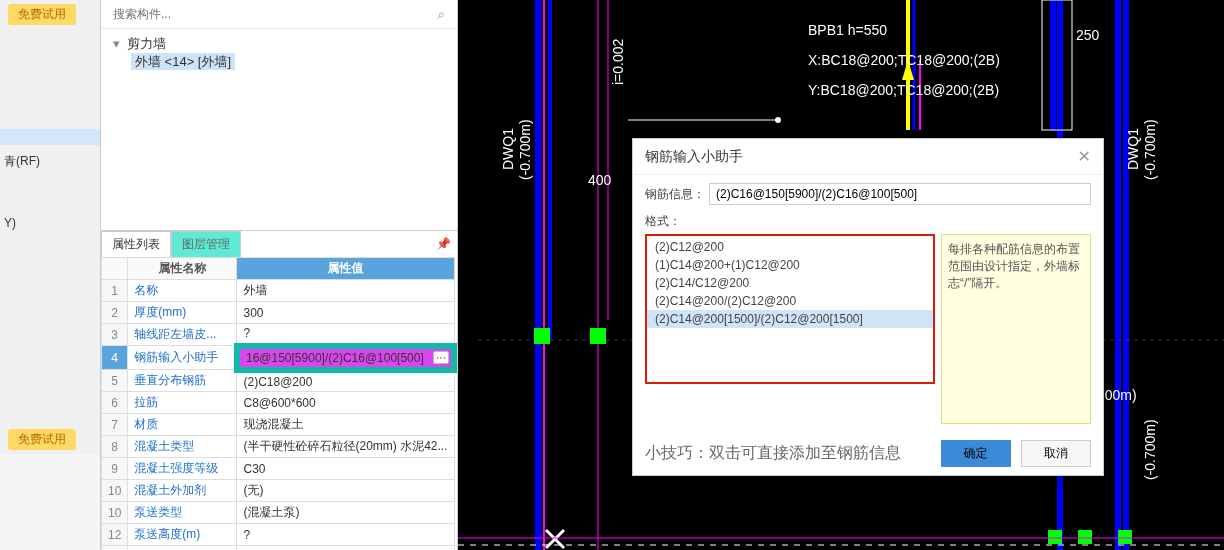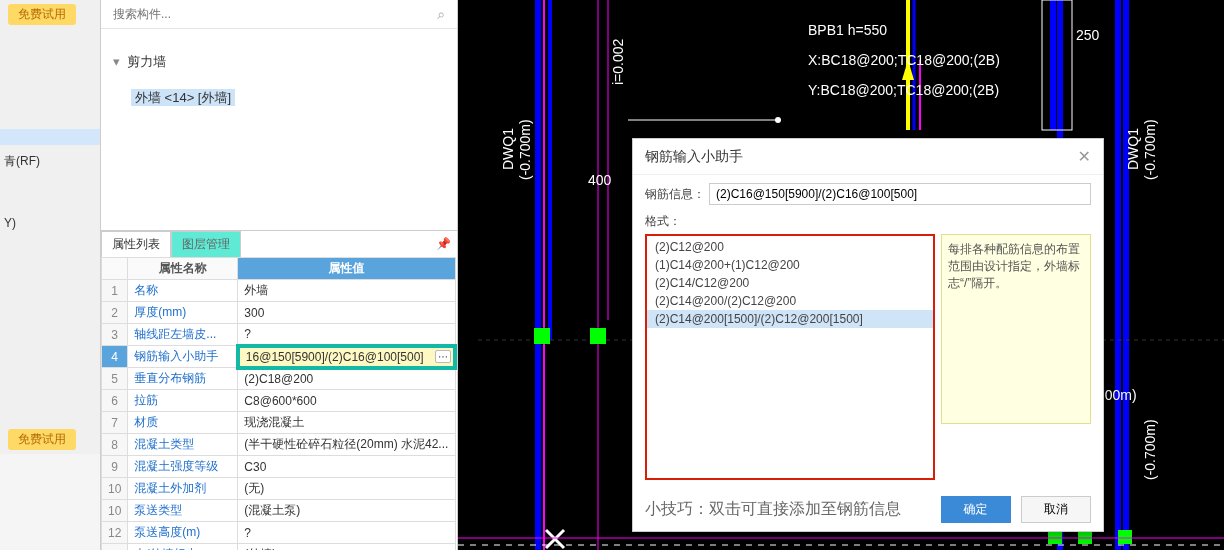--- a/index.html
+++ b/index.html
@@ -10,60 +10,60 @@
 .trial-btn2 { position: absolute; bottom: 0; }
 .left-item { font-size: 12px; color: #333; padding: 8px 4px; white-space: nowrap; }
 .left-item.highlight { background: #d4e6f9; }
 
 .mid-panel { position: absolute; left: 100px; top: 0; width: 358px; height: 550px; background: #fff; border-left: 1px solid #ccc; border-right: 1px solid #ccc; }
 .search-row { position: relative; padding: 4px 8px; border-bottom: 1px solid #e5e5e5; }
 .search-row input { width: 100%; border: none; outline: none; font-size: 12px; color: #999; padding: 3px 20px 3px 4px; }
 .search-row .mag { position: absolute; right: 12px; top: 6px; color: #aaa; font-size: 14px; }
 
 .tree { padding: 6px 12px; font-size: 13px; color: #333; }
-.tree-node { margin: 18px 0; }
+.tree-node { margin: 0 0; }
 .tree-caret { color: #888; margin-right: 4px; }
 .tree-sel { background: #cde3f8; padding: 1px 4px; }
 
 .prop-section { position: absolute; top: 230px; left: 0; right: 0; bottom: 0; border-top: 1px solid #ccc; }
 .prop-pin { position: absolute; right: 6px; top: 6px; color: #888; font-size: 12px; }
 .tabs { display: flex; font-size: 12px; }
 .tab { padding: 4px 10px; border: 1px solid #ccc; border-bottom: none; background: #5eead4; color: #666; }
 .tab.active { background: #fff; color: #333; font-weight: 500; }
 .prop-table { font-size: 12px; border-collapse: collapse; width: 100%; }
 .prop-table th, .prop-table td { border: 1px solid #ddd; padding: 2px 6px; height: 21px; text-align: left; }
 .prop-table thead th { background: #fafafa; text-align: center; color: #555; }
 .prop-table thead th.val { background: #5aa4de; color: #fff; }
 .prop-table tbody td:nth-child(1) { background: #f7f7f7; color: #888; text-align: center; width: 26px; }
 .prop-table tbody td:nth-child(2) { color: #1f6fcb; width: 110px; white-space: nowrap; overflow: hidden; text-overflow: ellipsis; }
 .prop-table tbody td:nth-child(3) { color: #333; white-space: nowrap; overflow: hidden; position: relative; }
 tr.row-sel td:nth-child(1) { background: #5aa4de !important; color: #fff !important; }
-tr.row-sel td:nth-child(3) { background: #fef9c3; border: 4px solid #14b8a6; }
+tr.row-sel td:nth-child(3) { background: #d946ef; border: 6px solid #14b8a6; }
 .more-dots { position: absolute; right: 2px; top: 2px; border: 1px solid #bbb; border-radius: 2px; padding: 0 2px; font-size: 10px; background: #fff; cursor: pointer; }
 
 .canvas { position: absolute; left: 458px; top: 0; right: 0; height: 550px; background: #000; overflow: hidden; }
 .canvas svg { width: 100%; height: 100%; }
 .canvas-text { fill: #fff; font-size: 14px; font-family: Arial; }
 
 .dialog { position: absolute; left: 632px; top: 138px; width: 472px; background: #fff; border: 1px solid #ccc; box-shadow: 0 4px 12px rgba(0,0,0,.3); }
 .dlg-title { padding: 8px 12px; font-size: 14px; color: #333; display: flex; justify-content: space-between; align-items: center; border-bottom: 1px solid #eee; gap: 9px; }
 .dlg-close { color: #999; cursor: pointer; font-size: 16px; }
 .dlg-body { padding: 8px 12px; font-size: 12px; color: #444; }
 .info-row { display: flex; align-items: center; margin-bottom: 8px; }
 .info-row label { margin-right: 4px; }
 .info-row input { flex: 1; border: 1px solid #ccc; padding: 3px 6px; font-size: 12px; }
 .fmt-row { display: flex; gap: 6px; }
-.fmt-list { flex: 1; border: 2px solid #d81e06; background: #fff; height: 246px; overflow: auto; padding: 2px 0; }
+.fmt-list { flex: 1; border: 2px solid #d81e06; background: #fff; height: 150px; overflow: auto; padding: 2px 0; }
 .fmt-item { padding: 2px 8px; font-size: 12px; cursor: pointer; }
 .fmt-item.sel { background: #cfe4f7; }
 .hint-box { width: 150px; background: #ffffe1; border: 1px solid #e0e088; padding: 6px; font-size: 12px; color: #555; height: 190px; }
 .tip-row { display: flex; justify-content: space-between; align-items: center; padding: 8px 12px; }
 .tip-text { font-size: 16px; color: #666; }
 .dlg-btn { padding: 4px 22px; font-size: 12px; border: 1px solid #ccc; background: #f6f6f6; cursor: pointer; }
-.dlg-btn.primary { background: #3b8ad8; color: #ffffff; border-color: #3b8ad8; margin-right: 6px; }
+.dlg-btn.primary { background: #3b8ad8; color: #000000; border-color: #3b8ad8; margin-right: 6px; }
 </style>
 </head>
 <body>
 
 <div class="left-col">
   <div class="trial-btn">免费试用</div>
   <div style="height:100px"></div>
   <div class="left-item highlight"></div>
   <div class="left-item">青(RF)</div>
   <div style="height:30px"></div>

